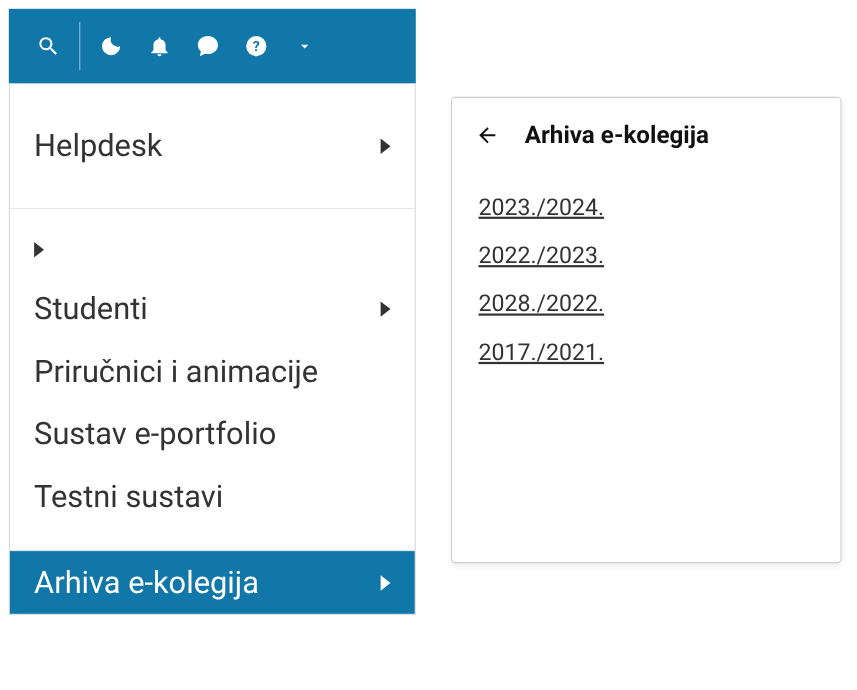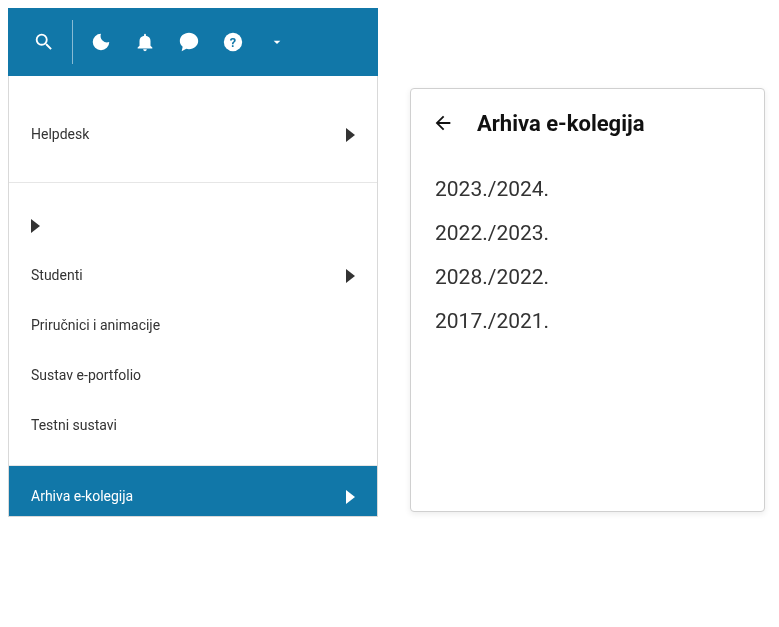--- a/index.html
+++ b/index.html
@@ -42,24 +42,24 @@
     }
     .toolbar-icon svg { width: 22px; height: 22px; fill: #fff; }
     .toolbar-chevron svg { width: 16px; height: 16px; fill: #fff; }
     .menu {
       background: #fff;
       border: 1px solid #d9d9d9;
       border-top: none;
     }
     .menu-item {
       display: flex;
-      align-items: flex-end;
+      align-items: center;
       justify-content: space-between;
       padding: 12px 22px;
-      font-size: 14px;
+      font-size: 28px;
       color: #333;
       cursor: pointer;
       min-height: 50px;
     }
     .menu-item.with-arrow .arrow {
       width: 0; height: 0;
       border-top: 7px solid transparent;
       border-bottom: 7px solid transparent;
       border-left: 9px solid #333;
     }
@@ -110,20 +110,21 @@
       color: #111;
     }
     .submenu-list {
       padding: 8px 0;
     }
     .submenu-item {
       padding: 10px 24px;
       font-size: 21px;
       color: #333;
       cursor: pointer;
+      text-decoration: underline;
     }
   </style>
 </head>
 <body>
 
 <div class="left-panel">
   <div class="toolbar">
     <div class="toolbar-icon">
       <svg viewBox="0 0 24 24">
           <path d="M15.5 14h-.79l-.28-.27A6.471 6.471 0 0016 9.5 6.5 6.5 0 109.5 16c1.61 0 3.09-.59 4.23-1.57l.27.28v.79l5 4.99L20.49 19l-4.99-5zM9.5 14A4.5 4.5 0 119.5 5a4.5 4.5 0 010 9z"></path>

